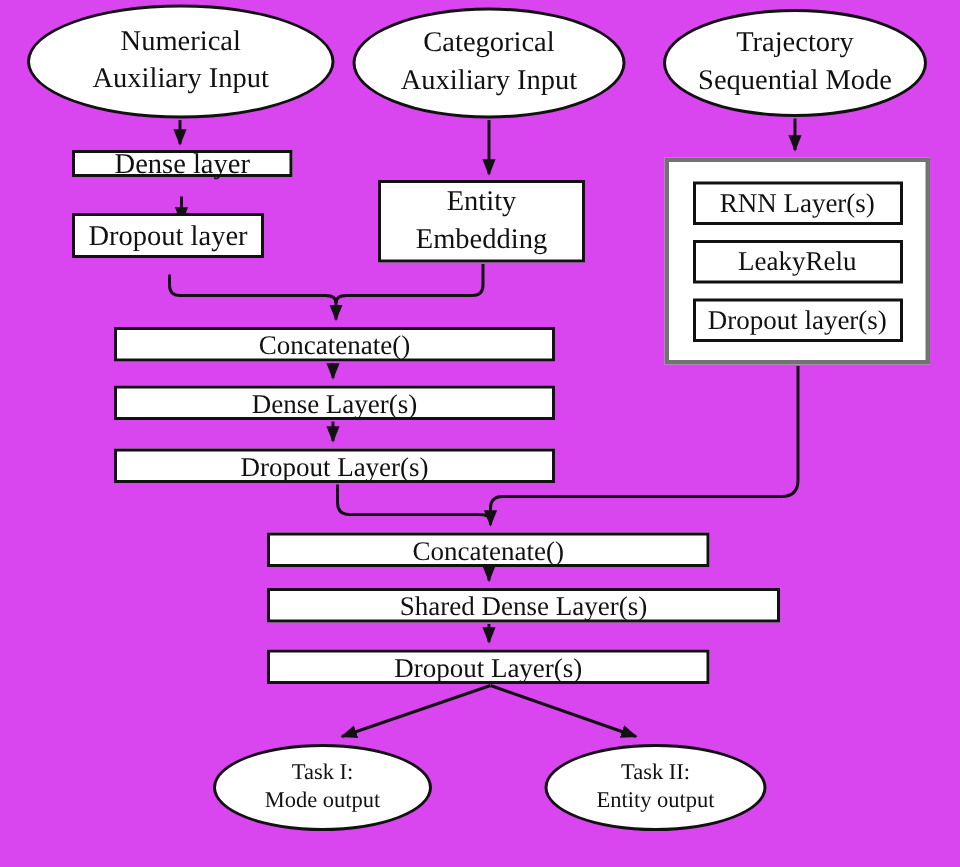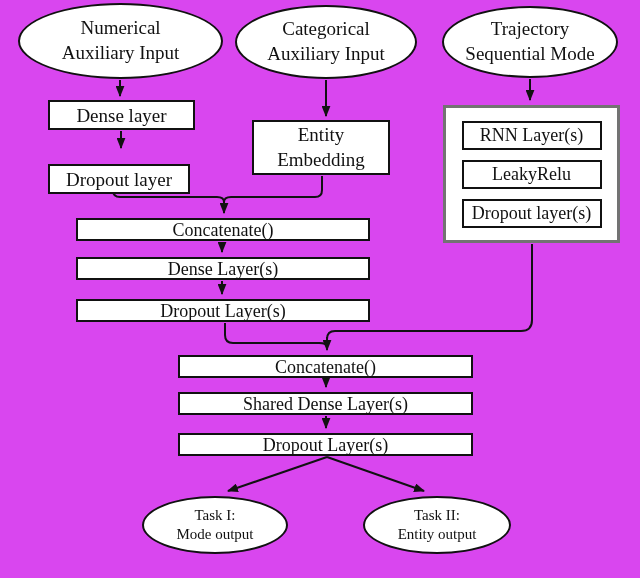--- a/index.html
+++ b/index.html
@@ -73,29 +73,29 @@
     display: flex;
     align-items: center;
     justify-content: center;
     font-size: 18px;
     line-height: 1;
   }
   
   .n-numerical    { left: 18px;  top: 3px;   width: 205px; height: 76px; }
   .n-categorical  { left: 235px; top: 5px;   width: 182px; height: 74px; }
   .n-trajectory   { left: 442px; top: 6px;   width: 176px; height: 72px; }
-  .n-dense        { left: 48px;  top: 100px; width: 147px; height: 30px; }
-  .n-dropout      { left: 48px;  top: 164px; width: 142px; height: 30px; }
+  .n-dense        { left: 48px;  top: 100px; width: 147px; height: 18px; }
+  .n-dropout      { left: 48px;  top: 142px; width: 128px; height: 30px; }
   .n-embedding    { left: 252px; top: 120px; width: 138px; height: 55px; font-size: 19px; }
   .n-rnnblock     { left: 443px; top: 105px; width: 177px; height: 138px; }
   .n-concat1      { left: 76px;  top: 218px; width: 294px; height: 23px; }
   .n-denses       { left: 76px;  top: 257px; width: 294px; height: 23px; }
   .n-dropouts1    { left: 76px;  top: 299px; width: 294px; height: 23px; }
   .n-concat2      { left: 178px; top: 355px; width: 295px; height: 23px; }
-  .n-shared       { left: 178px; top: 392px; width: 295px; height: 23px; }
+  .n-shared       { left: 178px; top: 392px; width: 342px; height: 23px; }
   .n-dropouts2    { left: 178px; top: 433px; width: 295px; height: 23px; }
   .n-task1        { left: 142px; top: 496px; width: 146px; height: 58px; }
   .n-task2        { left: 363px; top: 496px; width: 148px; height: 58px; }
 </style>
 </head>
 <body>
 
 <div class="stage">
 
   <svg class="connectors" width="640" height="578" viewBox="0 0 640 578">

